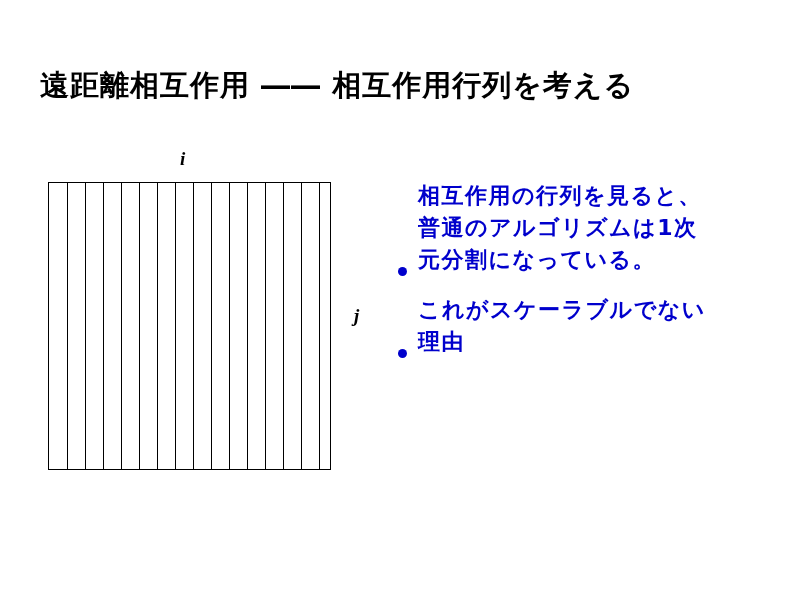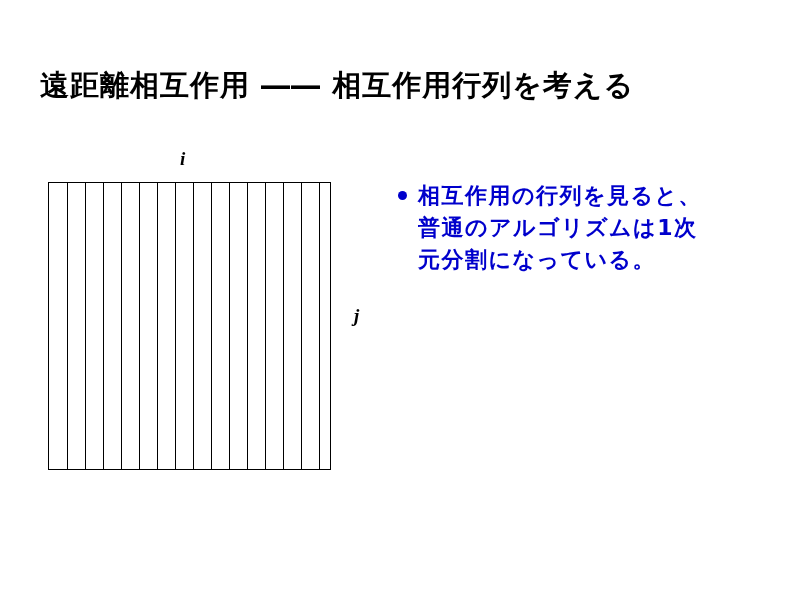--- a/index.html
+++ b/index.html
@@ -83,21 +83,21 @@
 
   
   .bullets {
     position: absolute;
     left: 398px;
     top: 180px;
     width: 370px;
   }
   .bullet-row {
     display: flex;
-    align-items: flex-start;
+    align-items: flex-end;
     margin-bottom: 18px;
   }
   .bullet-dot {
     flex: 0 0 auto;
     width: 9px;
     height: 9px;
     border-radius: 50%;
     margin-top: 11px;
     margin-right: 11px;
   }
@@ -139,17 +139,21 @@
     </div>
   </div>
 
   <div class="bullets">
 
     <div class="bullet-row">
       <span class="bullet-dot" style="background:#0000cc"></span>
       <span class="bullet-text" style="color:#0000cc">相互作用の行列を見ると、普通のアルゴリズムは1次元分割になっている。</span>
     </div>
 
+    <div class="bullet-row">
+      <span class="bullet-dot" style="background:#0000cc"></span>
+      <span class="bullet-text" style="color:#0000cc">これがスケーラブルでない理由</span>
+    </div>
 
 
   </div>
 
 </div>
 
 </body></html>

